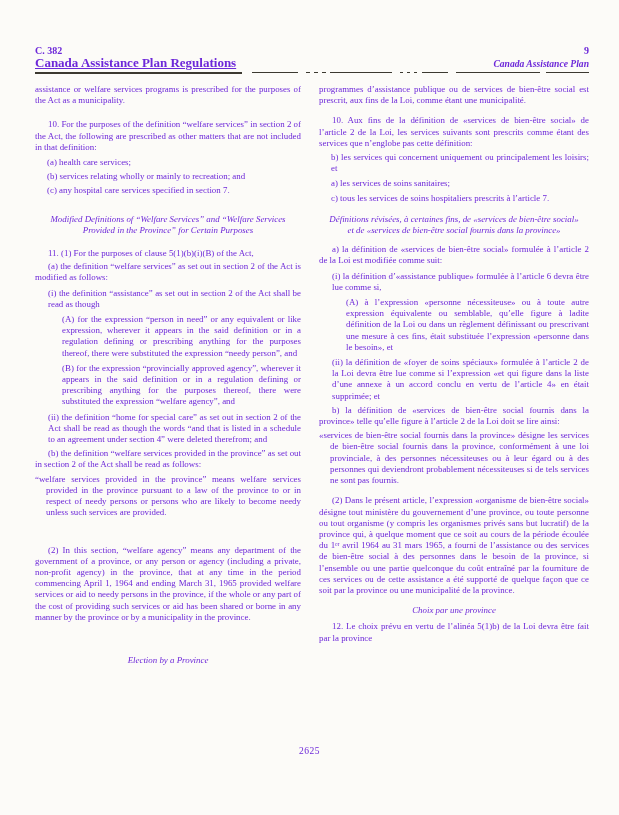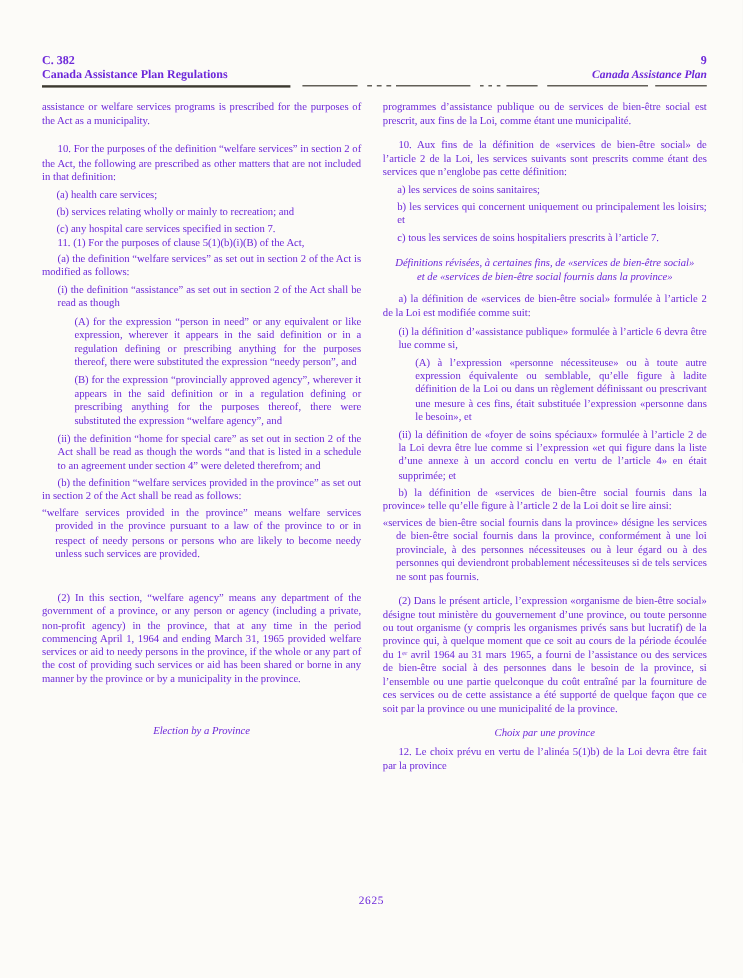--- a/index.html
+++ b/index.html
@@ -8,21 +8,21 @@
     position:relative;width:602px;height:815px;overflow:hidden;
     background:#fcfbf8;color:#6d28d9;
     font-family:"Liberation Serif", serif;
     padding-left:29px;
     -webkit-font-smoothing:antialiased;
   }
   
   .header{position:absolute;left:35px;top:45px;width:554px;}
   .hrow{display:flex;justify-content:space-between;align-items:baseline;}
   .hcode,.hpage{font-weight:bold;font-size:10px;line-height:12px;}
-  .htitle-left{font-weight:bold;font-size:10px;line-height:12px;}
+  .htitle-left{font-weight:bold;font-size:13px;line-height:12px;text-decoration:underline;}
   .htitle-right{font-weight:bold;font-style:italic;font-size:9.6px;line-height:12px;}
   .rule{position:relative;height:6px;margin-top:1px;}
   .seg{position:absolute;top:1px;height:1.3px;background:#3c3930;display:block;}
   .seg.thick{height:2.2px;}
   
   .col{position:absolute;top:84px;font-size:8.9px;line-height:11.2px;}
   .col-en{left:35px;width:266px;}
   .col-fr{left:319px;width:270px;}
   .p{margin:0;text-align:justify;}
   .ti{text-indent:13px;}
@@ -65,37 +65,38 @@
       <i class="seg" style="left:511px;width:43px"></i>
     </div>
   </header>
 
   <section class="col col-en">
     <p class="p flush">assistance or welfare services programs is prescribed for the purposes of the Act as a municipality.</p>
     <p class="p ti" style="margin-top:13px">10. For the purposes of the definition “welfare services” in section 2 of the Act, the following are prescribed as other matters that are not included in that definition:</p>
     <p class="p item1" style="margin-top:4px">(a) health care services;</p>
     <p class="p item1" style="margin-top:3px">(b) services relating wholly or mainly to recreation; and</p>
     <p class="p item1" style="margin-top:3px">(c) any hospital care services specified in section 7.</p>
+    <p class="p head" style="margin-top:17px;margin-bottom:12px">Modified Definitions of “Welfare Services” and “Welfare Services Provided in the Province” for Certain Purposes</p>
     <p class="p ti">11. (1) For the purposes of clause 5(1)(b)(i)(B) of the Act,</p>
     <p class="p ti" style="margin-top:2px">(a) the definition “welfare services” as set out in section 2 of the Act is modified as follows:</p>
     <p class="p l2" style="margin-top:4px">(i) the definition “assistance” as set out in section 2 of the Act shall be read as though</p>
     <p class="p l3" style="margin-top:4px">(A) for the expression “person in need” or any equivalent or like expression, wherever it appears in the said definition or in a regulation defining or prescribing anything for the purposes thereof, there were substituted the expression “needy person”, and</p>
     <p class="p l3" style="margin-top:4px">(B) for the expression “provincially approved agency”, wherever it appears in the said definition or in a regulation defining or prescribing anything for the purposes thereof, there were substituted the expression “welfare agency”, and</p>
     <p class="p l2" style="margin-top:4px">(ii) the definition “home for special care” as set out in section 2 of the Act shall be read as though the words “and that is listed in a schedule to an agreement under section 4” were deleted therefrom; and</p>
     <p class="p ti" style="margin-top:3px">(b) the definition “welfare services provided in the province” as set out in section 2 of the Act shall be read as follows:</p>
     <p class="p hang" style="margin-top:3px">“welfare services provided in the province” means welfare services provided in the province pursuant to a law of the province to or in respect of needy persons or persons who are likely to become needy unless such services are provided.</p>
     <p class="p ti" style="margin-top:26px">(2) In this section, “welfare agency” means any department of the government of a province, or any person or agency (including a private, non-profit agency) in the province, that at any time in the period commencing April 1, 1964 and ending March 31, 1965 provided welfare services or aid to needy persons in the province, if the whole or any part of the cost of providing such services or aid has been shared or borne in any manner by the province or by a municipality in the province.</p>
     <p class="p head" style="margin-top:32px;margin-bottom:7px">Election by a Province</p>
   </section>
 
   <section class="col col-fr">
     <p class="p flush">programmes d’assistance publique ou de services de bien-être social est prescrit, aux fins de la Loi, comme étant une municipalité.</p>
     <p class="p ti" style="margin-top:9px">10. Aux fins de la définition de «services de bien-être social» de l’article 2 de la Loi, les services suivants sont prescrits comme étant des services que n’englobe pas cette définition:</p>
+    <p class="p item1" style="margin-top:3px">b) les services qui concernent uniquement ou principalement les loisirs; et</p>
     <p class="p item1" style="margin-top:4px">a) les services de soins sanitaires;</p>
-    <p class="p item1" style="margin-top:3px">b) les services qui concernent uniquement ou principalement les loisirs; et</p>
     <p class="p item1" style="margin-top:3px">c) tous les services de soins hospitaliers prescrits à l’article 7.</p>
     <p class="p head" style="margin-top:10px;margin-bottom:8px">Définitions révisées, à certaines fins, de «services de bien-être social» et de «services de bien-être social fournis dans la province»</p>
     <p class="p ti" style="margin-top:2px">a) la définition de «services de bien-être social» formulée à l’article 2 de la Loi est modifiée comme suit:</p>
     <p class="p l2" style="margin-top:4px">(i) la définition d’«assistance publique» formulée à l’article 6 devra être lue comme si,</p>
     <p class="p l3" style="margin-top:4px">(A) à l’expression «personne nécessiteuse» ou à toute autre expression équivalente ou semblable, qu’elle figure à ladite définition de la Loi ou dans un règlement définissant ou prescrivant une mesure à ces fins, était substituée l’expression «personne dans le besoin», et</p>
     <p class="p l2" style="margin-top:4px">(ii) la définition de «foyer de soins spéciaux» formulée à l’article 2 de la Loi devra être lue comme si l’expression «et qui figure dans la liste d’une annexe à un accord conclu en vertu de l’article 4» en était supprimée; et</p>
     <p class="p ti" style="margin-top:3px">b) la définition de «services de bien-être social fournis dans la province» telle qu’elle figure à l’article 2 de la Loi doit se lire ainsi:</p>
     <p class="p hang" style="margin-top:3px">«services de bien-être social fournis dans la province» désigne les services de bien-être social fournis dans la province, conformément à une loi provinciale, à des personnes nécessiteuses ou à leur égard ou à des personnes qui deviendront probablement nécessiteuses si de tels services ne sont pas fournis.</p>
     <p class="p ti" style="margin-top:9px">(2) Dans le présent article, l’expression «organisme de bien-être social» désigne tout ministère du gouvernement d’une province, ou toute personne ou tout organisme (y compris les organismes privés sans but lucratif) de la province qui, à quelque moment que ce soit au cours de la période écoulée du 1ᵉʳ avril 1964 au 31 mars 1965, a fourni de l’assistance ou des services de bien-être social à des personnes dans le besoin de la province, si l’ensemble ou une partie quelconque du coût entraîné par la fourniture de ces services ou de cette assistance a été supporté de quelque façon que ce soit par la province ou une municipalité de la province.</p>
     <p class="p head" style="margin-top:9px;margin-bottom:5px">Choix par une province</p>

